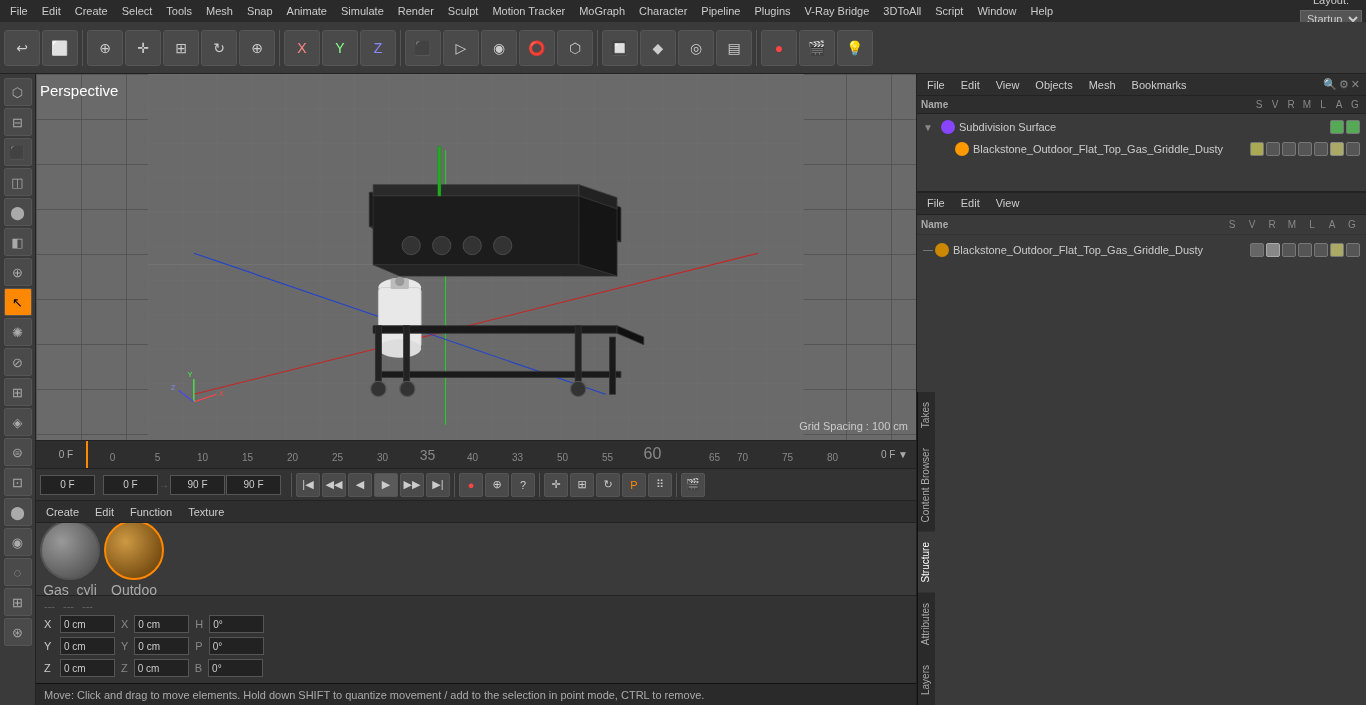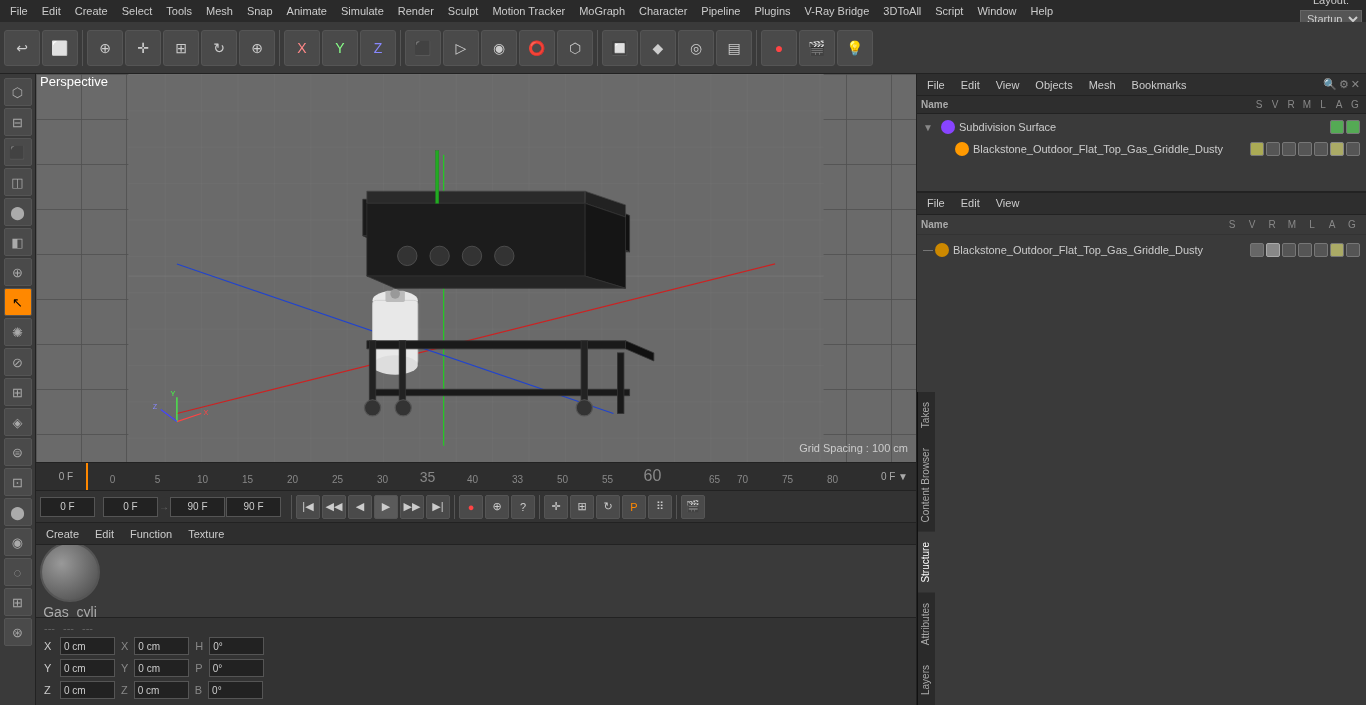--- a/index.html
+++ b/index.html
@@ -143,24 +143,24 @@
       cursor: pointer;
       padding: 2px 4px;
     }
     .viewport-icons {
       margin-left: auto;
       display: flex;
       gap: 4px;
     }
     .viewport-label {
       position: absolute;
-      top: 0;
+      top: 8px;
       left: 4px;
       color: #fff;
-      font-size: 13px;
+      font-size: 15px;
       pointer-events: none;
     }
     .viewport-grid {
       position: absolute;
       top: 0; left: 0; right: 0; bottom: 0;
       background: #6a6a6a;
     }
     
     .viewport-grid::before {
       content: '';
@@ -760,20 +760,24 @@
         <span class="panel-header-btn">Function</span>
         <span class="panel-header-btn">Texture</span>
       </div>
       <div class="mat-content">
 
         <div class="mat-item">
           <div class="mat-preview" style="background: radial-gradient(circle at 35% 35%, #999, #444);"></div>
           <div class="mat-label">Gas_cyli</div>
         </div>
 
+        <div class="mat-item">
+          <div class="mat-preview selected" style="background: radial-gradient(circle at 35% 35%, #cc9944, #5a3300);"></div>
+          <div class="mat-label">Outdoo</div>
+        </div>
       </div>
     </div>
 
     <div style="background:#333; border-top:1px solid #222; padding:4px 8px; flex-shrink:0; display:flex; flex-direction:column; gap:3px;">
 
       <div style="display:flex; align-items:center; gap:8px;">
         <span style="color:#666; font-size:11px;">---</span>
         <span style="color:#666; font-size:11px;">---</span>
         <span style="color:#666; font-size:11px;">---</span>
       </div>
@@ -802,20 +806,23 @@
             <span class="dot-sep">Z</span>
             <input class="coord-input" type="text" value="0 cm" style="">
             <span class="dot-sep">B</span>
             <input class="coord-input" type="text" value="0°" style="">
           </div>
         </div>
       </div>
 
     </div>
 
+    <div class="status-bar">
+      <span class="status-text">Move: Click and drag to move elements. Hold down SHIFT to quantize movement / add to the selection in point mode, CTRL to remove.</span>
+    </div>
   </div>
 
   <div class="right-panel" style="position:relative; display:flex;">
     <div class="panel-content-area">
 
       <div class="obj-manager">
         <div class="panel-header">
           <span class="panel-header-btn">File</span>
           <span class="panel-header-btn">Edit</span>
           <span class="panel-header-btn">View</span>

